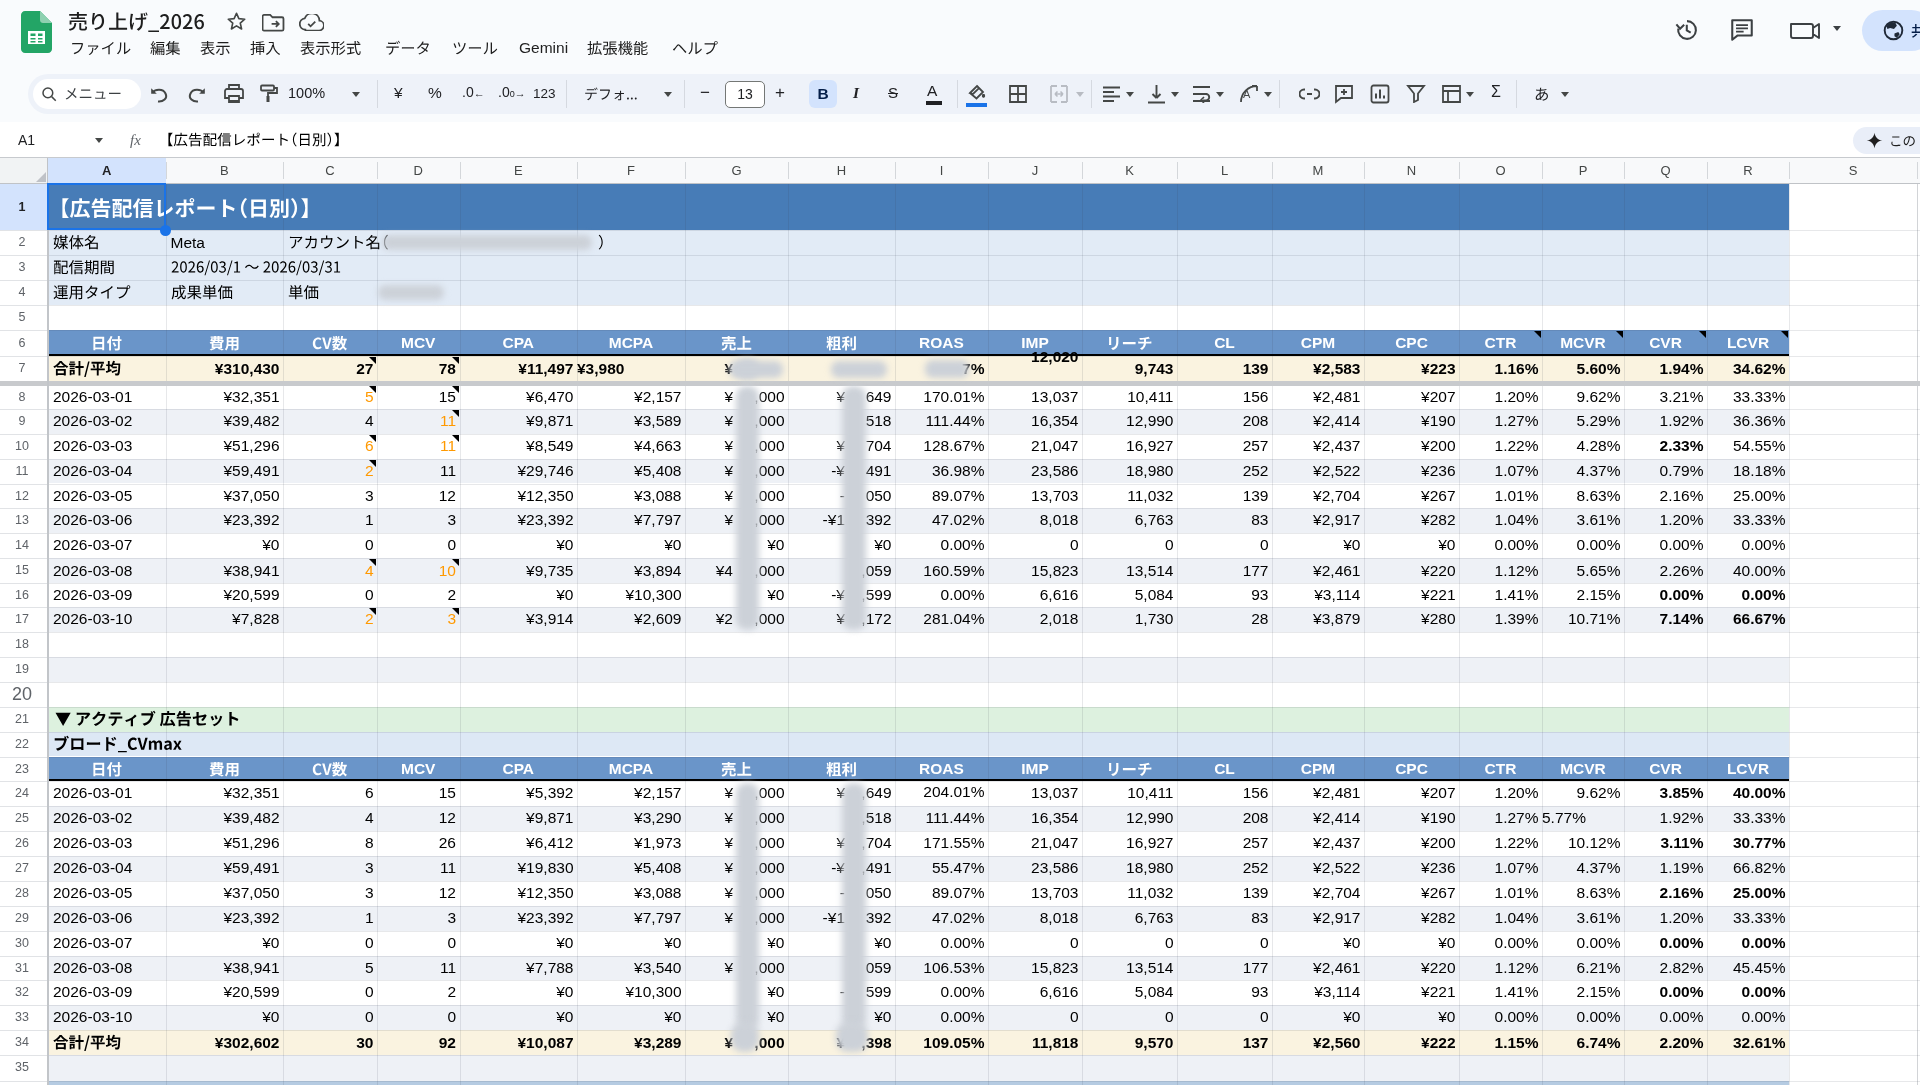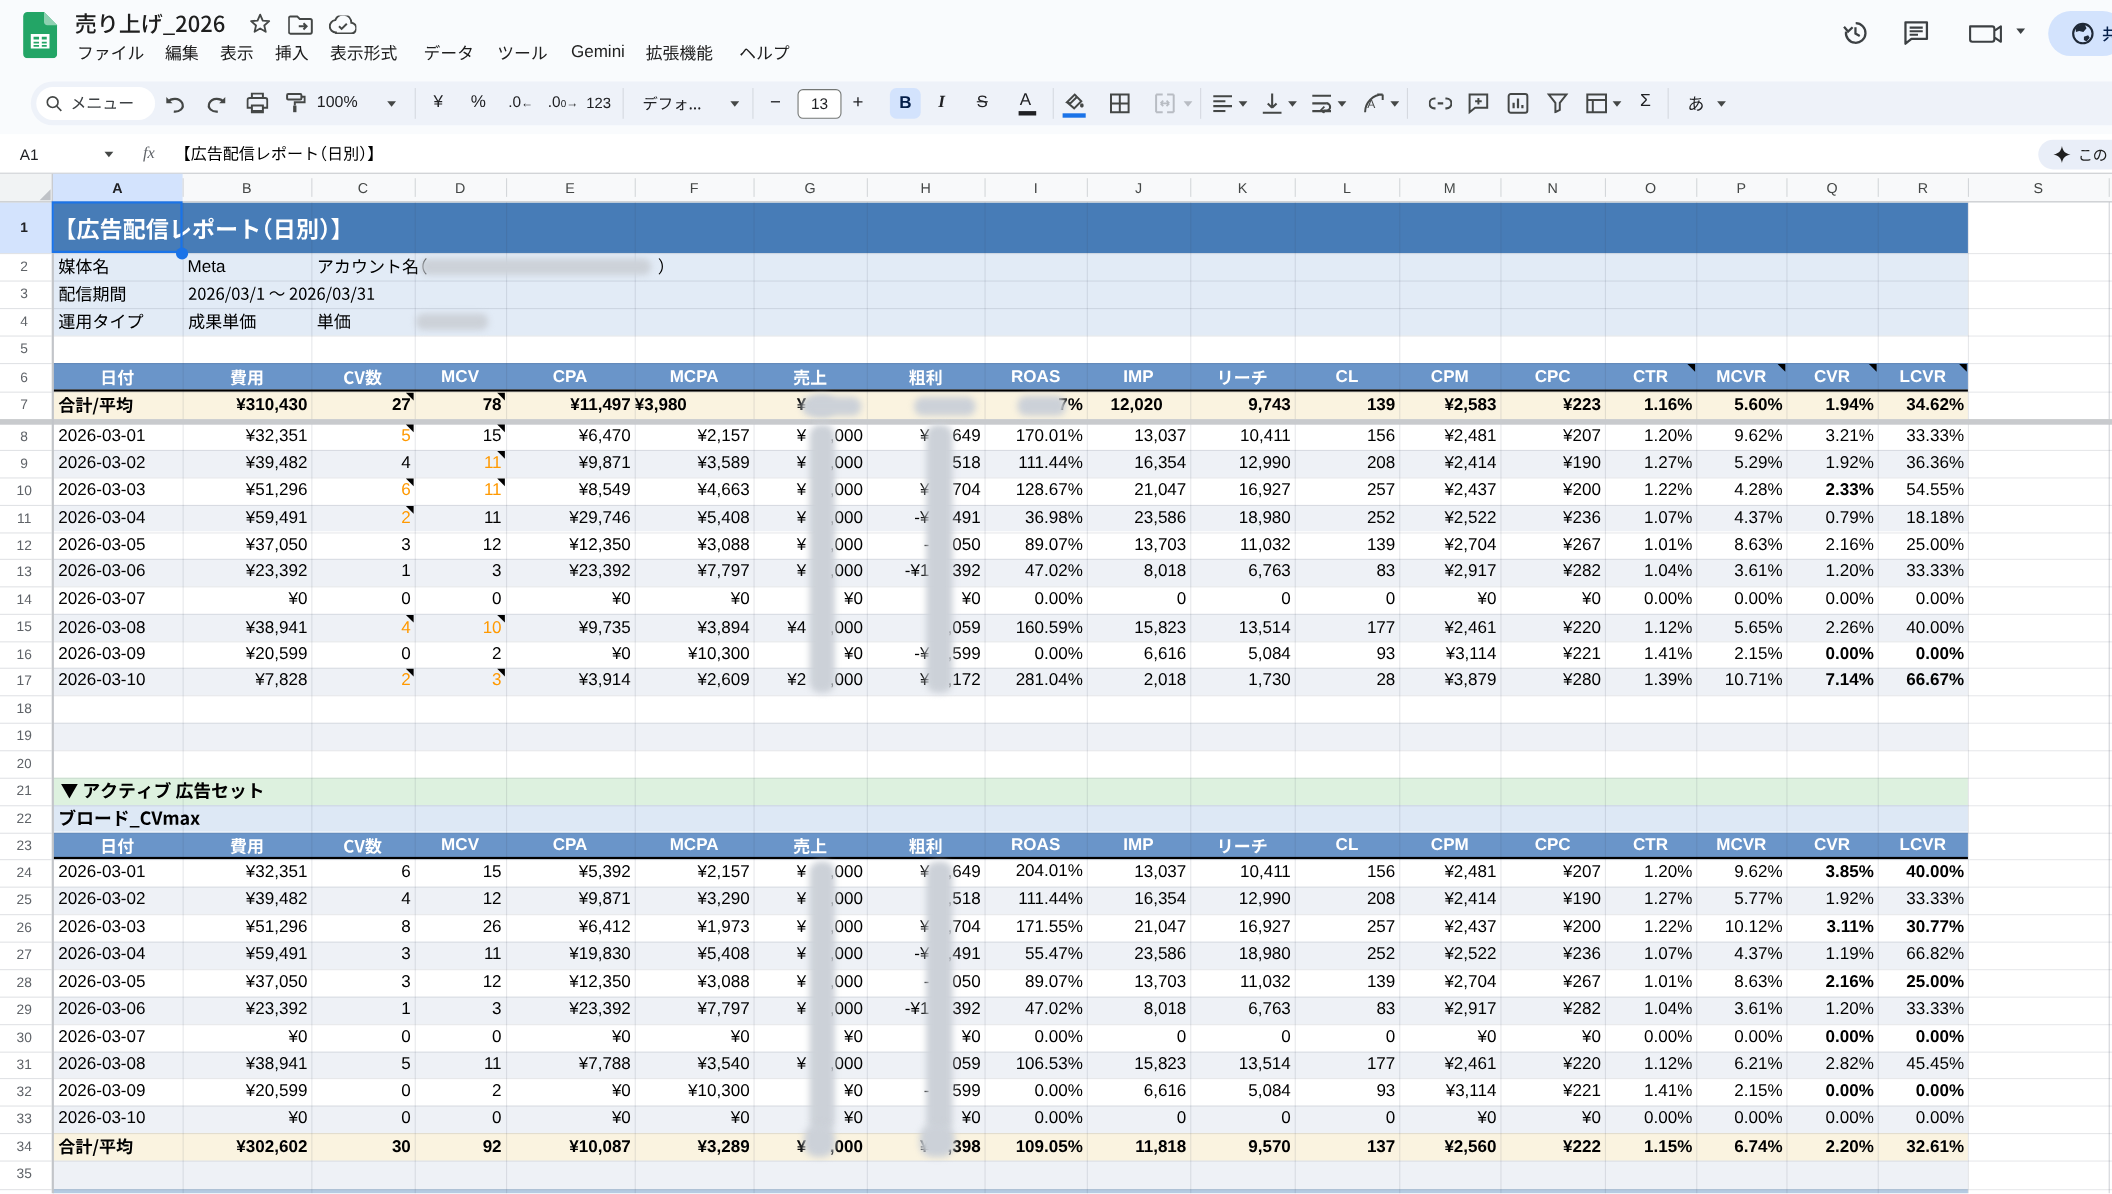--- a/index.html
+++ b/index.html
@@ -159,21 +159,21 @@
 <div class="cell" style="left:0px;top:557.5px;width:44px;height:25.0px;line-height:25.0px;text-align:center;font-size:12.5px;color:#5f6368;z-index:3;">15</div>
 <div class="abs" style="left:0px;top:557.5px;width:47px;height:1px;background:#e1e3e6;z-index:1;"></div>
 <div class="cell" style="left:0px;top:582.5px;width:44px;height:24.700000000000045px;line-height:24.7px;text-align:center;font-size:12.5px;color:#5f6368;z-index:3;">16</div>
 <div class="abs" style="left:0px;top:582.5px;width:47px;height:1px;background:#e1e3e6;z-index:1;"></div>
 <div class="cell" style="left:0px;top:607.2px;width:44px;height:24.899999999999977px;line-height:24.9px;text-align:center;font-size:12.5px;color:#5f6368;z-index:3;">17</div>
 <div class="abs" style="left:0px;top:607.2px;width:47px;height:1px;background:#e1e3e6;z-index:1;"></div>
 <div class="cell" style="left:0px;top:632.1px;width:44px;height:24.879999999999995px;line-height:24.9px;text-align:center;font-size:12.5px;color:#5f6368;z-index:3;">18</div>
 <div class="abs" style="left:0px;top:632.1px;width:47px;height:1px;background:#e1e3e6;z-index:1;"></div>
 <div class="cell" style="left:0px;top:656.98px;width:44px;height:24.879999999999995px;line-height:24.9px;text-align:center;font-size:12.5px;color:#5f6368;z-index:3;">19</div>
 <div class="abs" style="left:0px;top:656.98px;width:47px;height:1px;background:#e1e3e6;z-index:1;"></div>
-<div class="cell" style="left:0px;top:681.86px;width:44px;height:24.879999999999995px;line-height:24.9px;text-align:center;font-size:12px;color:#5f6368;z-index:3;">20</div>
+<div class="cell" style="left:0px;top:681.86px;width:44px;height:24.879999999999995px;line-height:24.9px;text-align:center;font-size:18px;color:#5f6368;z-index:3;">20</div>
 <div class="abs" style="left:0px;top:681.86px;width:47px;height:1px;background:#e1e3e6;z-index:1;"></div>
 <div class="cell" style="left:0px;top:706.74px;width:44px;height:24.879999999999995px;line-height:24.9px;text-align:center;font-size:12.5px;color:#5f6368;z-index:3;">21</div>
 <div class="abs" style="left:0px;top:706.74px;width:47px;height:1px;background:#e1e3e6;z-index:1;"></div>
 <div class="cell" style="left:0px;top:731.62px;width:44px;height:24.879999999999995px;line-height:24.9px;text-align:center;font-size:12.5px;color:#5f6368;z-index:3;">22</div>
 <div class="abs" style="left:0px;top:731.62px;width:47px;height:1px;background:#e1e3e6;z-index:1;"></div>
 <div class="cell" style="left:0px;top:756.5px;width:44px;height:24.879999999999995px;line-height:24.9px;text-align:center;font-size:12.5px;color:#5f6368;z-index:3;">23</div>
 <div class="abs" style="left:0px;top:756.5px;width:47px;height:1px;background:#e1e3e6;z-index:1;"></div>
 <div class="cell" style="left:0px;top:781.38px;width:44px;height:24.879999999999995px;line-height:24.9px;text-align:center;font-size:12.5px;color:#5f6368;z-index:3;">24</div>
 <div class="abs" style="left:0px;top:781.38px;width:47px;height:1px;background:#e1e3e6;z-index:1;"></div>
 <div class="cell" style="left:0px;top:806.26px;width:44px;height:24.879999999999995px;line-height:24.9px;text-align:center;font-size:12.5px;color:#5f6368;z-index:3;">25</div>
@@ -528,21 +528,21 @@
 <div class="cell" style="left:685px;top:806.26px;width:48px;height:24.879999999999995px;line-height:24.9px;text-align:right;z-index:4;">¥</div>
 <div class="cell" style="left:685px;top:806.26px;width:103px;height:24.879999999999995px;line-height:24.9px;z-index:4;box-sizing:border-box;padding-right:3.5px;text-align:right;">,000</div>
 <div class="cell" style="left:788px;top:806.26px;width:107px;height:24.879999999999995px;line-height:24.9px;z-index:4;box-sizing:border-box;padding-right:3.5px;text-align:right;">,518</div>
 <div class="cell" style="left:895px;top:806.26px;width:93px;height:24.879999999999995px;line-height:24.9px;z-index:4;box-sizing:border-box;padding-right:3.5px;text-align:right;">111.44%</div>
 <div class="cell" style="left:988px;top:806.26px;width:94px;height:24.879999999999995px;line-height:24.9px;z-index:4;box-sizing:border-box;padding-right:3.5px;text-align:right;">16,354</div>
 <div class="cell" style="left:1082px;top:806.26px;width:95px;height:24.879999999999995px;line-height:24.9px;z-index:4;box-sizing:border-box;padding-right:3.5px;text-align:right;">12,990</div>
 <div class="cell" style="left:1177px;top:806.26px;width:95px;height:24.879999999999995px;line-height:24.9px;z-index:4;box-sizing:border-box;padding-right:3.5px;text-align:right;">208</div>
 <div class="cell" style="left:1272px;top:806.26px;width:92px;height:24.879999999999995px;line-height:24.9px;z-index:4;box-sizing:border-box;padding-right:3.5px;text-align:right;">¥2,414</div>
 <div class="cell" style="left:1364px;top:806.26px;width:95px;height:24.879999999999995px;line-height:24.9px;z-index:4;box-sizing:border-box;padding-right:3.5px;text-align:right;">¥190</div>
 <div class="cell" style="left:1459px;top:806.26px;width:83px;height:24.879999999999995px;line-height:24.9px;z-index:4;box-sizing:border-box;padding-right:3.5px;text-align:right;">1.27%</div>
-<div class="cell" style="left:1542px;top:806.26px;width:82px;height:19px;line-height:24.9px;z-index:4;box-sizing:border-box;padding-right:3.5px;text-align:right;">5.77%</div>
+<div class="cell" style="left:1542px;top:806.26px;width:82px;height:19px;line-height:24.9px;z-index:4;box-sizing:border-box;padding-right:3.5px;">5.77%</div>
 <div class="cell" style="left:1624px;top:806.26px;width:83px;height:24.879999999999995px;line-height:24.9px;z-index:4;box-sizing:border-box;padding-right:3.5px;text-align:right;">1.92%</div>
 <div class="cell" style="left:1707px;top:806.26px;width:82px;height:24.879999999999995px;line-height:24.9px;z-index:4;box-sizing:border-box;padding-right:3.5px;text-align:right;">33.33%</div>
 <div class="cell" style="left:48px;top:831.14px;width:117.5px;height:24.879999999999995px;line-height:24.9px;z-index:4;box-sizing:border-box;padding-left:5px;">2026-03-03</div>
 <div class="cell" style="left:165.5px;top:831.14px;width:117.5px;height:24.879999999999995px;line-height:24.9px;z-index:4;box-sizing:border-box;padding-right:3.5px;text-align:right;">¥51,296</div>
 <div class="cell" style="left:283px;top:831.14px;width:94px;height:24.879999999999995px;line-height:24.9px;z-index:4;box-sizing:border-box;padding-right:3.5px;text-align:right;">8</div>
 <div class="cell" style="left:377px;top:831.14px;width:82.5px;height:24.879999999999995px;line-height:24.9px;z-index:4;box-sizing:border-box;padding-right:3.5px;text-align:right;">26</div>
 <div class="cell" style="left:459.5px;top:831.14px;width:117.5px;height:24.879999999999995px;line-height:24.9px;z-index:4;box-sizing:border-box;padding-right:3.5px;text-align:right;">¥6,412</div>
 <div class="cell" style="left:577px;top:831.14px;width:108px;height:24.879999999999995px;line-height:24.9px;z-index:4;box-sizing:border-box;padding-right:3.5px;text-align:right;">¥1,973</div>
 <div class="cell" style="left:685px;top:831.14px;width:48px;height:24.879999999999995px;line-height:24.9px;text-align:right;z-index:4;">¥</div>
 <div class="cell" style="left:685px;top:831.14px;width:103px;height:24.879999999999995px;line-height:24.9px;z-index:4;box-sizing:border-box;padding-right:3.5px;text-align:right;">,000</div>
@@ -695,21 +695,21 @@
 <div class="abs" style="left:53.0px;top:357.0px;width:68.0px;height:23.2px;z-index:4;"><svg width="68.0" height="23.2" viewBox="0 0 68.0 23.2" xmlns="http://www.w3.org/2000/svg">
       <path d="M3.9 9.4V10.5H11.7V9.4C12.4 10 13.3 10.5 14 10.9C14.4 10.4 14.8 9.7 15.3 9.3C12.8 8.3 10.3 6.3 8.6 3.9H6.6C5.5 5.8 3 8.2 0.3 9.5C0.7 9.8 1.2 10.5 1.5 11C2.3 10.5 3.1 10 3.9 9.4ZM7.7 5.7C8.5 6.8 9.6 7.9 10.9 8.9H4.6C5.9 7.9 7 6.8 7.7 5.7ZM2.9 12.1V18.5H4.7V17.9H10.8V18.5H12.8V12.1ZM4.7 16.2V13.7H10.8V16.2Z M16.7 8.6V10H21.7V8.6ZM16.8 4.4V5.8H21.7V4.4ZM16.7 10.8V12.2H21.7V10.8ZM16 6.4V7.9H22.3V6.4ZM25.5 4V9.1H22.3V10.9H25.5V18.4H27.4V10.9H30.7V9.1H27.4V4ZM16.7 12.9V18.2H18.3V17.6H21.7V12.9ZM18.3 14.4H20V16.2H18.3Z M31.2 19.9H32.7L36.6 4.6H35.1Z M39.5 7.7C40 8.7 40.5 10.1 40.6 10.9L42.4 10.4C42.2 9.5 41.7 8.2 41.2 7.2ZM48.3 7.1C48 8.2 47.4 9.5 46.9 10.4L48.6 10.9C49.1 10.1 49.7 8.8 50.3 7.6ZM37.7 11.4V13.3H43.8V18.4H45.7V13.3H51.8V11.4H45.7V6.7H50.9V4.8H38.5V6.7H43.8V11.4Z M58.5 14.3 59.2 16.1C60.7 15.5 62.6 14.7 64.4 14L64 12.4C62 13.1 59.9 13.9 58.5 14.3ZM52.8 14.1 53.5 16C55 15.4 56.9 14.6 58.6 13.8L58.2 12.1L56.7 12.7V9.1H57.4L57.3 9.3C57.7 9.5 58.5 10.1 58.9 10.5L59.3 9.9V11.2H63.9V9.5H59.6C59.9 9.1 60.2 8.6 60.4 8.1H65.4C65.2 13.6 65 15.8 64.5 16.3C64.3 16.6 64.2 16.6 63.9 16.6C63.5 16.6 62.7 16.6 61.8 16.5C62.1 17.1 62.3 17.9 62.4 18.4C63.3 18.5 64.2 18.5 64.7 18.4C65.4 18.3 65.8 18.1 66.2 17.5C66.8 16.7 67 14.2 67.3 7.3C67.3 7 67.3 6.4 67.3 6.4H61.3C61.5 5.7 61.8 5 62 4.3L60.1 3.8C59.7 5.4 59 7 58.1 8.2V7.4H56.7V4.1H54.9V7.4H53.2V9.1H54.9V13.4C54.1 13.7 53.4 13.9 52.8 14.1Z" fill="#000"></path>
     </svg></div>
 <div class="cell" style="left:165.5px;top:356px;width:117.5px;height:25px;line-height:25.0px;z-index:4;box-sizing:border-box;padding-right:3.5px;text-align:right;font-weight:bold;">¥310,430</div>
 <div class="cell" style="left:283px;top:356px;width:94px;height:25px;line-height:25.0px;z-index:4;box-sizing:border-box;padding-right:3.5px;text-align:right;font-weight:bold;">27</div>
 <div class="cell" style="left:377px;top:356px;width:82.5px;height:25px;line-height:25.0px;z-index:4;box-sizing:border-box;padding-right:3.5px;text-align:right;font-weight:bold;">78</div>
 <div class="cell" style="left:459.5px;top:356px;width:117.5px;height:25px;line-height:25.0px;z-index:4;box-sizing:border-box;padding-right:3.5px;text-align:right;font-weight:bold;">¥11,497</div>
 <div class="cell" style="left:577px;top:356px;width:108px;height:25px;line-height:25.0px;z-index:4;box-sizing:border-box;padding-right:3.5px;font-weight:bold;">¥3,980</div>
 <div class="cell" style="left:685px;top:356px;width:48px;height:25px;line-height:25.0px;text-align:right;z-index:4;font-weight:bold;">¥</div>
 <div class="cell" style="left:895px;top:356px;width:93px;height:25px;line-height:25.0px;z-index:4;box-sizing:border-box;padding-right:3.5px;text-align:right;font-weight:bold;">7%</div>
-<div class="cell" style="left:988px;top:356px;width:94px;height:25px;line-height:25.0px;z-index:4;box-sizing:border-box;padding-right:3.5px;text-align:center;font-weight:bold;">12,020</div>
+<div class="cell" style="left:988px;top:344px;width:94px;height:25px;line-height:25.0px;z-index:4;box-sizing:border-box;padding-right:3.5px;text-align:right;font-weight:bold;">12,020</div>
 <div class="cell" style="left:1082px;top:356px;width:95px;height:25px;line-height:25.0px;z-index:4;box-sizing:border-box;padding-right:3.5px;text-align:right;font-weight:bold;">9,743</div>
 <div class="cell" style="left:1177px;top:356px;width:95px;height:25px;line-height:25.0px;z-index:4;box-sizing:border-box;padding-right:3.5px;text-align:right;font-weight:bold;">139</div>
 <div class="cell" style="left:1272px;top:356px;width:92px;height:25px;line-height:25.0px;z-index:4;box-sizing:border-box;padding-right:3.5px;text-align:right;font-weight:bold;">¥2,583</div>
 <div class="cell" style="left:1364px;top:356px;width:95px;height:25px;line-height:25.0px;z-index:4;box-sizing:border-box;padding-right:3.5px;text-align:right;font-weight:bold;">¥223</div>
 <div class="cell" style="left:1459px;top:356px;width:83px;height:25px;line-height:25.0px;z-index:4;box-sizing:border-box;padding-right:3.5px;text-align:right;font-weight:bold;">1.16%</div>
 <div class="cell" style="left:1542px;top:356px;width:82px;height:25px;line-height:25.0px;z-index:4;box-sizing:border-box;padding-right:3.5px;text-align:right;font-weight:bold;">5.60%</div>
 <div class="cell" style="left:1624px;top:356px;width:83px;height:25px;line-height:25.0px;z-index:4;box-sizing:border-box;padding-right:3.5px;text-align:right;font-weight:bold;">1.94%</div>
 <div class="cell" style="left:1707px;top:356px;width:82px;height:25px;line-height:25.0px;z-index:4;box-sizing:border-box;padding-right:3.5px;text-align:right;font-weight:bold;">34.62%</div>
 <div class="tri" style="left:369px;top:357px"></div>
 <div class="tri" style="left:451.5px;top:357px"></div>

